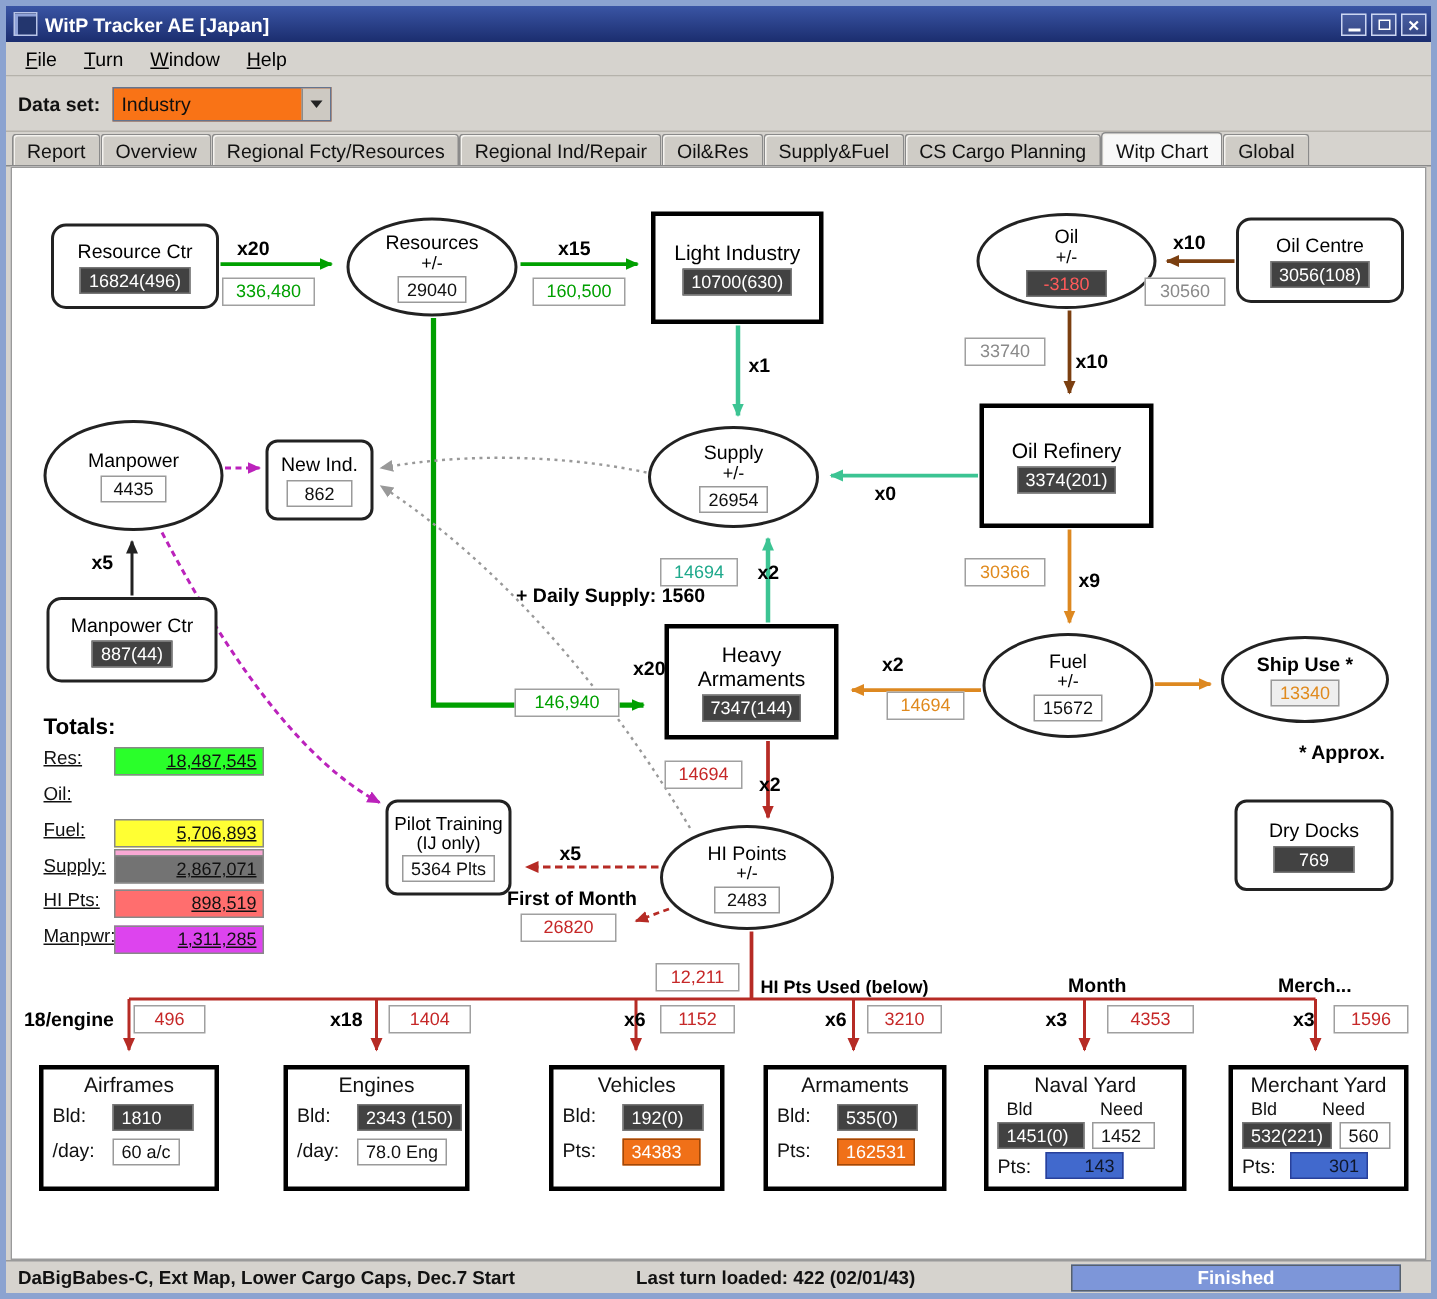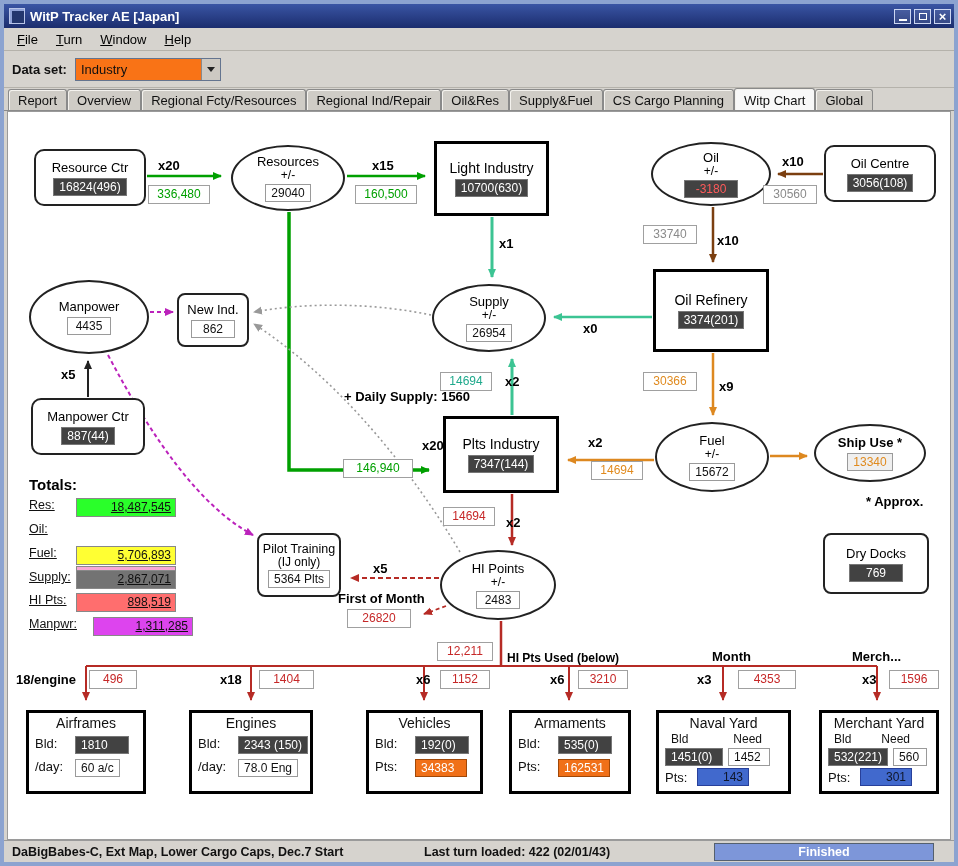--- a/index.html
+++ b/index.html
@@ -232,21 +232,21 @@
       <div class="nt">New Ind.</div>
       <div class="vbox light">862</div>
     </div>
 
     <div class="node rrect" style="left:23px;top:286px;width:114px;height:57px">
       <div class="nt">Manpower Ctr</div>
       <div class="vbox dark">887(44)</div>
     </div>
 
     <div class="node brect" style="left:435px;top:304px;width:116px;height:77px">
-      <div class="nt big">Plts Industry</div>
+      <div class="nt big">Heavy Armaments</div>
       <div class="vbox dark">7347(144)</div>
     </div>
 
     <div class="node ell" style="left:647px;top:310px;width:114px;height:70px">
       <div class="nt">Fuel</div>
       <div class="ns">+/-</div>
       <div class="vbox light">15672</div>
     </div>
 
     <div class="node ell" style="left:806px;top:312px;width:112px;height:58px">
@@ -316,21 +316,21 @@
     <div class="trow" style="top:458px">
       <span class="tlabel">Supply:</span>
       <span class="tswatch" style="background: #737373;">2,867,071</span>
     </div>
     <div class="trow" style="top:481px">
       <span class="tlabel">HI Pts:</span>
       <span class="tswatch" style="background: rgb(255, 110, 110);">898,519</span>
     </div>
     <div class="trow" style="top:505px">
       <span class="tlabel">Manpwr:</span>
-      <span class="tswatch" style="background: rgb(221, 68, 238); margin-left: 17px;">1,311,285</span>
+      <span class="tswatch" style="background: rgb(221, 68, 238);">1,311,285</span>
     </div>
 
     <div class="ebox tx-red" style="left:429px;top:530px;width:56px">12,211</div>
     <div class="elabel sm" style="left:499px;top:539px">HI Pts Used (below)</div>
     <div class="elabel" style="left:704px;top:537px">Month</div>
     <div class="elabel" style="left:844px;top:537px">Merch...</div>
 
     <div class="elabel" style="left:8px;top:560px">18/engine</div>
     <div class="ebox tx-red" style="left:81px;top:558px;width:48px">496</div>
     <div class="elabel" style="left:212px;top:560px">x18</div>

